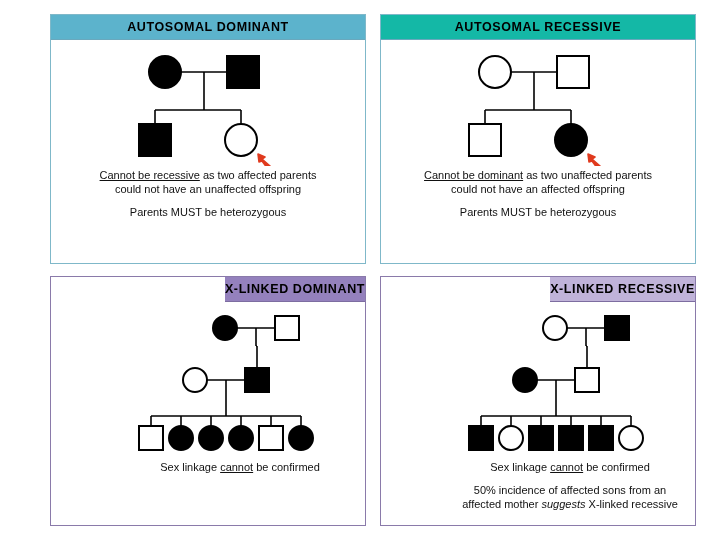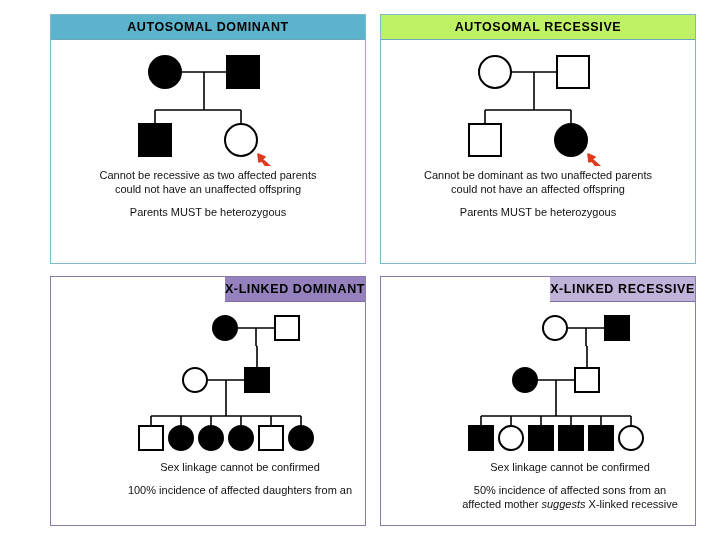--- a/index.html
+++ b/index.html
@@ -57,21 +57,21 @@
     padding:2px 6px 4px 6px;
   }
   .cap-line{
     text-align:center;
     font-size:11px;
     line-height:14px;
     color:#111;
     white-space:nowrap;
   }
   .cap-gap{height:9px;}
-  .u{}
+  .u{text-decoration:underline;}
   .b{font-weight:normal;}
   .i{font-style:italic;}
   svg{display:block;}
 </style>
 </head>
 <body>
 
 <div id="grid">
     <div class="panel" style="border-color: rgb(127, 184, 201);">
       <div class="panel-header" style="background: rgb(92, 179, 204);">AUTOSOMAL DOMINANT</div>
@@ -94,21 +94,21 @@
         </div>
         <div class="caption">
           <div class="cap-line"><span class="u">Cannot be recessive</span><span> as two affected parents</span></div>
           <div class="cap-line"><span>could </span><span class="b">not</span><span> have an unaffected offspring</span></div>
           <div class="cap-gap"></div>
           <div class="cap-line"><span>Parents MUST be heterozygous</span></div>
         </div>
       </div>
     </div>
     <div class="panel" style="border-color: rgb(127, 184, 201);">
-      <div class="panel-header" style="background: #bef264;">AUTOSOMAL RECESSIVE</div>
+      <div class="panel-header" style="background: #14b8a6;">AUTOSOMAL RECESSIVE</div>
       <div class="panel-body">
         <div class="ped-wrap">
           <svg width="230" height="120" viewBox="0 0 230 120">
             <line x1="88" y1="26" x2="134" y2="26" stroke="#000000" stroke-width="1.6"></line>
             <line x1="111" y1="26" x2="111" y2="64" stroke="#000000" stroke-width="1.6"></line>
             <line x1="62" y1="64" x2="148" y2="64" stroke="#000000" stroke-width="1.6"></line>
             <line x1="62" y1="64" x2="62" y2="78" stroke="#000000" stroke-width="1.6"></line>
             <line x1="148" y1="64" x2="148" y2="78" stroke="#000000" stroke-width="1.6"></line>
             <circle cx="72" cy="26" r="16" fill="#ffffff" stroke="#000000" stroke-width="2"></circle>
             <rect x="134" y="10" width="32" height="32" fill="#ffffff" stroke="#000000" stroke-width="2"></rect>
@@ -153,21 +153,20 @@
             <circle cx="186" cy="130" r="12" fill="#000000" stroke="#000000" stroke-width="2"></circle>
             <circle cx="110" cy="20" r="12" fill="#000000" stroke="#000000" stroke-width="2"></circle>
             <rect x="160" y="8" width="24" height="24" fill="#ffffff" stroke="#000000" stroke-width="2"></rect>
             <circle cx="80" cy="72" r="12" fill="#ffffff" stroke="#000000" stroke-width="2"></circle>
             <rect x="130" y="60" width="24" height="24" fill="#000000" stroke="#000000" stroke-width="2"></rect>
           </svg>
         </div>
         <div class="caption">
           <div class="cap-line"><span>Sex linkage </span><span class="u">cannot</span><span> be confirmed</span></div>
           <div class="cap-gap"></div>
-          <div class="cap-line"><span>100% incidence of affected daughters from an</span></div>
         </div>
       </div>
     </div>
     <div class="panel purple" style="border-color: rgb(138, 122, 170);">
       <div class="panel-header" style="background: rgb(192, 179, 217);">X-LINKED RECESSIVE</div>
       <div class="panel-body">
         <div class="ped-wrap">
           <svg width="250" height="150" viewBox="0 0 250 150">
             <line x1="122" y1="20" x2="160" y2="20" stroke="#000000" stroke-width="1.6"></line>
             <line x1="141" y1="20" x2="141" y2="38" stroke="#000000" stroke-width="1.6"></line>

